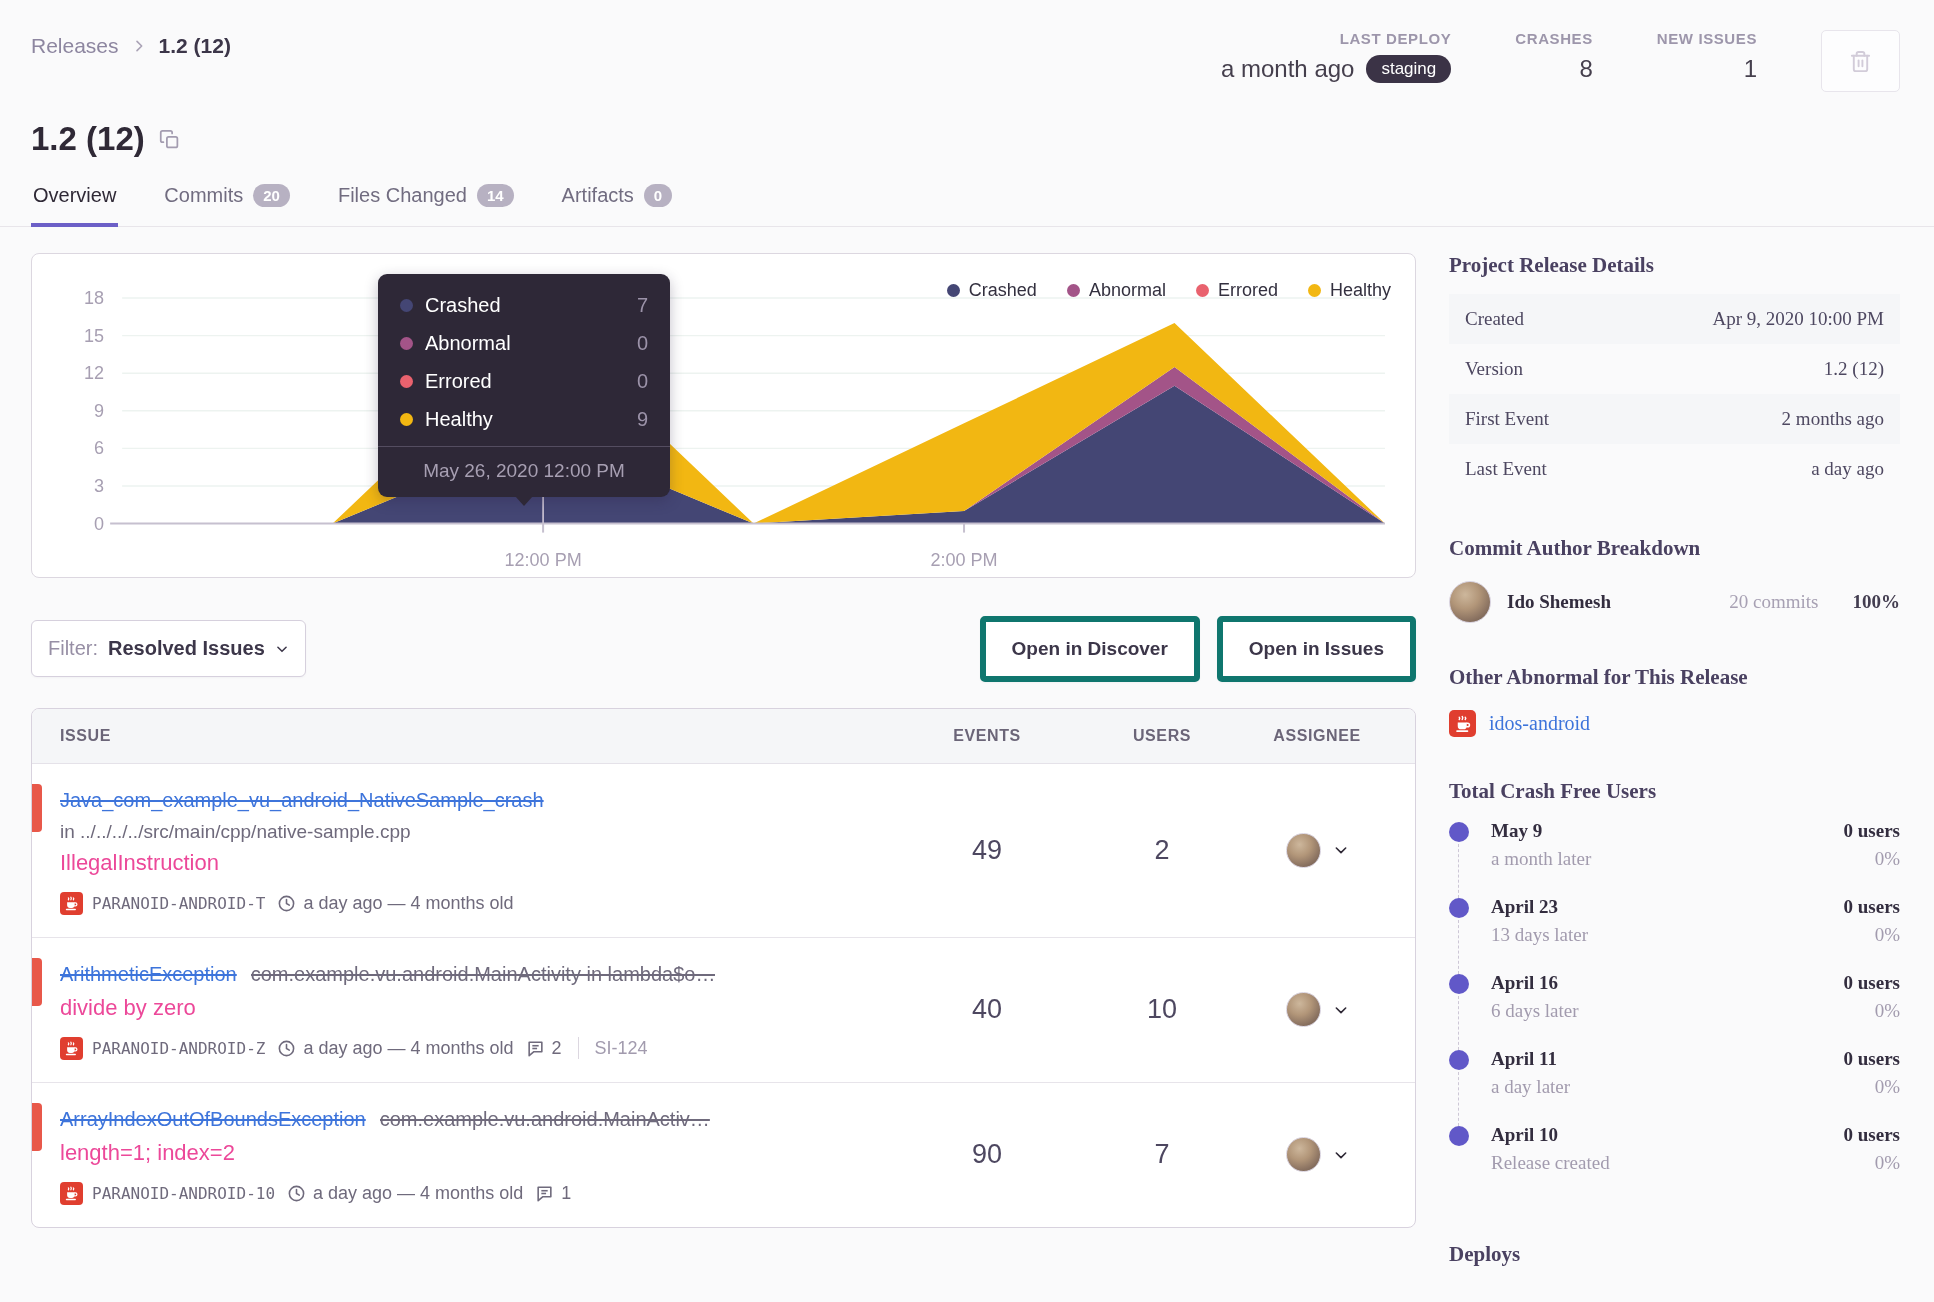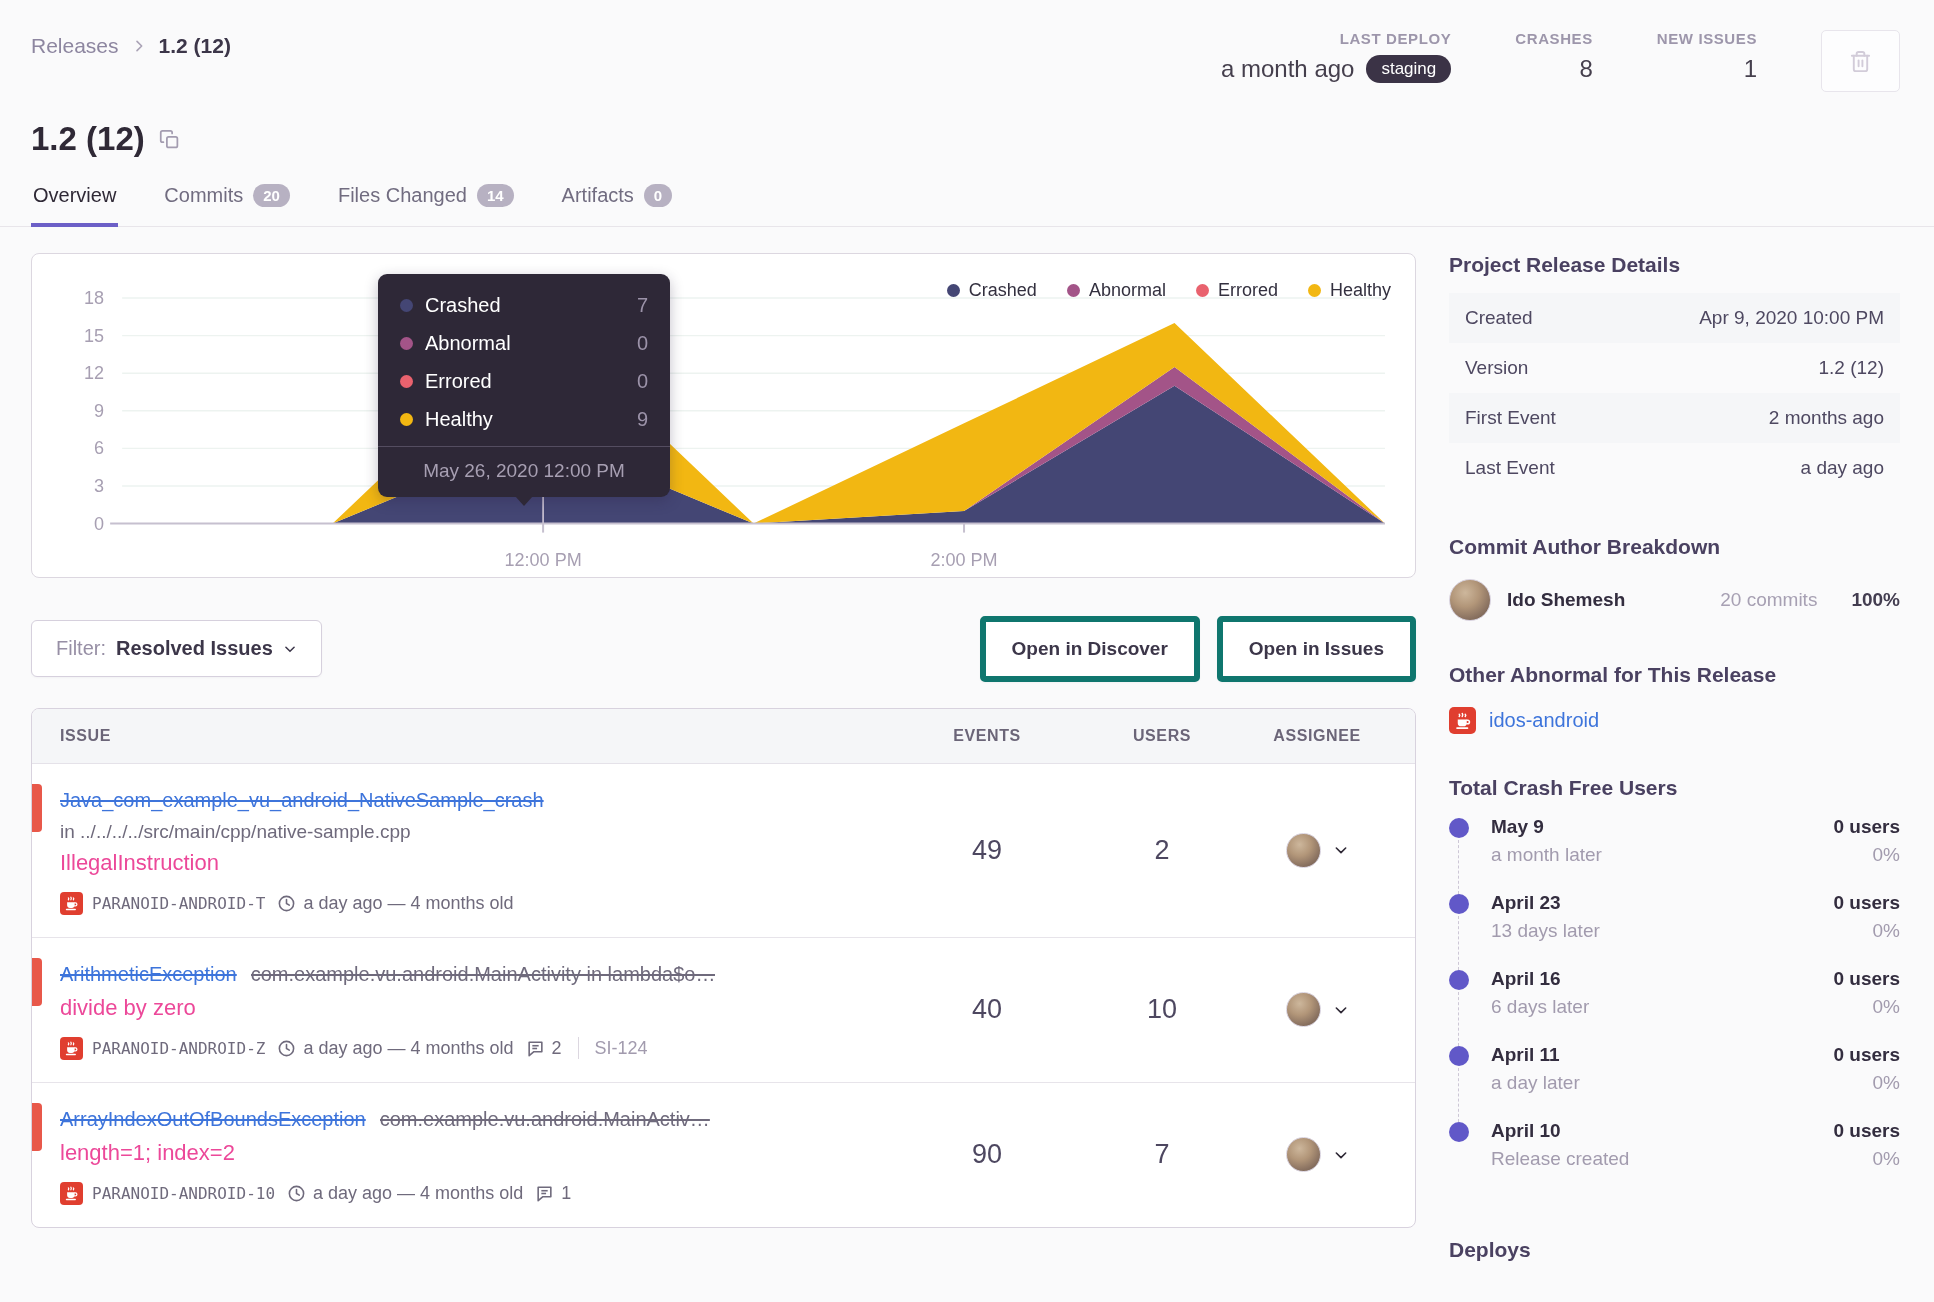--- a/index.html
+++ b/index.html
@@ -59,21 +59,21 @@
   .cf-left { display:flex; align-items:baseline; gap:16px; font-size:20px; color:#3a3547; }
   .cf-left b { font-weight:bold; }
   .cf-right { display:flex; align-items:center; gap:18px; }
   .yaxis-label { font-size:20px; font-weight:bold; color:#3a3547; }
   .select-btn { display:flex; align-items:center; gap:14px; background:#fff; border:1px solid #d5cfdc; border-radius:5px;
     padding:11px 18px; font-size:19px; color:#4a4458; cursor:pointer; }
 
   
   .toolbar { margin-top:38px; display:flex; justify-content:space-between; align-items:center; }
   .filter-btn { display:flex; align-items:center; gap:10px; background:#fff; border:1px solid #d6d0dd; border-radius:6px;
-    padding:16px 24px; font-size:20px; cursor:pointer; box-shadow:0 1px 2px rgba(50,40,70,.04); }
+    padding:16px 16px; font-size:20px; cursor:pointer; box-shadow:0 1px 2px rgba(50,40,70,.04); }
   .filter-label { color:#978fa5; }
   .filter-value { color:#3c3649; font-weight:bold; }
   .toolbar-actions { display:flex; gap:17px; }
   .action-btn { background:#fff; border:6px solid #0f766e; border-radius:5px; padding:16px 26px;
     font-size:19px; font-weight:bold; color:#3c3649; cursor:pointer; box-shadow:0 1px 2px rgba(50,40,70,.04); }
 
   
   .issues-panel { margin-top:26px; background:#fff; border:1px solid #d8d2de; border-radius:8px; overflow:hidden; }
   .issues-grid { display:grid; grid-template-columns:1fr 180px 170px 140px; align-items:center; }
   .issues-head { background:#f5f6f8; padding:18px 28px; border-bottom:1px solid #e5e2e9; }
@@ -93,21 +93,21 @@
   .java-icon { width:23px; height:23px; border-radius:4px; background:#e03e2f; display:flex; align-items:center; justify-content:center; flex:none; }
   .meta-item { display:flex; align-items:center; gap:7px; }
   .meta-divider { width:1px; height:22px; background:#dcd7e0; margin:0 4px; }
   .annotation { color:#a29bae; }
   .cell-num { font-size:27px; color:#4d4760; text-align:center; }
   .cell-assignee { display:flex; align-items:center; justify-content:center; gap:12px; cursor:pointer; }
   .avatar { width:35px; height:35px; border-radius:50%; flex:none; border:1px solid #d8d2de;
     background:radial-gradient(circle at 38% 32%, #cdb79c 0%, #b29679 38%, #8a7261 70%, #635244 100%); }
 
   
-  .side-section { margin-bottom:42px; }
+  .side-section { margin-bottom:42px;font-family:Liberation Serif, serif; }
   .side-heading { font-size:21px; font-weight:bold; color:#4a4161; margin-bottom:16px; }
   .kv-row { display:flex; justify-content:space-between; align-items:center; padding:14px 16px; font-size:19px; color:#4e4861; }
   .kv-row:nth-child(odd) { background:#f5f6f8; }
   .kv-value { text-align:right; }
   .author-row { display:flex; align-items:center; margin-top:20px; }
   .author-name { margin-left:16px; font-size:19px; font-weight:bold; color:#332d3f; }
   .author-commits { margin-left:auto; font-size:19px; color:#a7a0b3; }
   .author-pct { margin-left:34px; font-size:19px; font-weight:bold; color:#433d50; }
   .avatar-lg { width:42px; height:42px; }
   .project-link-row { display:flex; align-items:center; gap:13px; margin-top:20px; }

